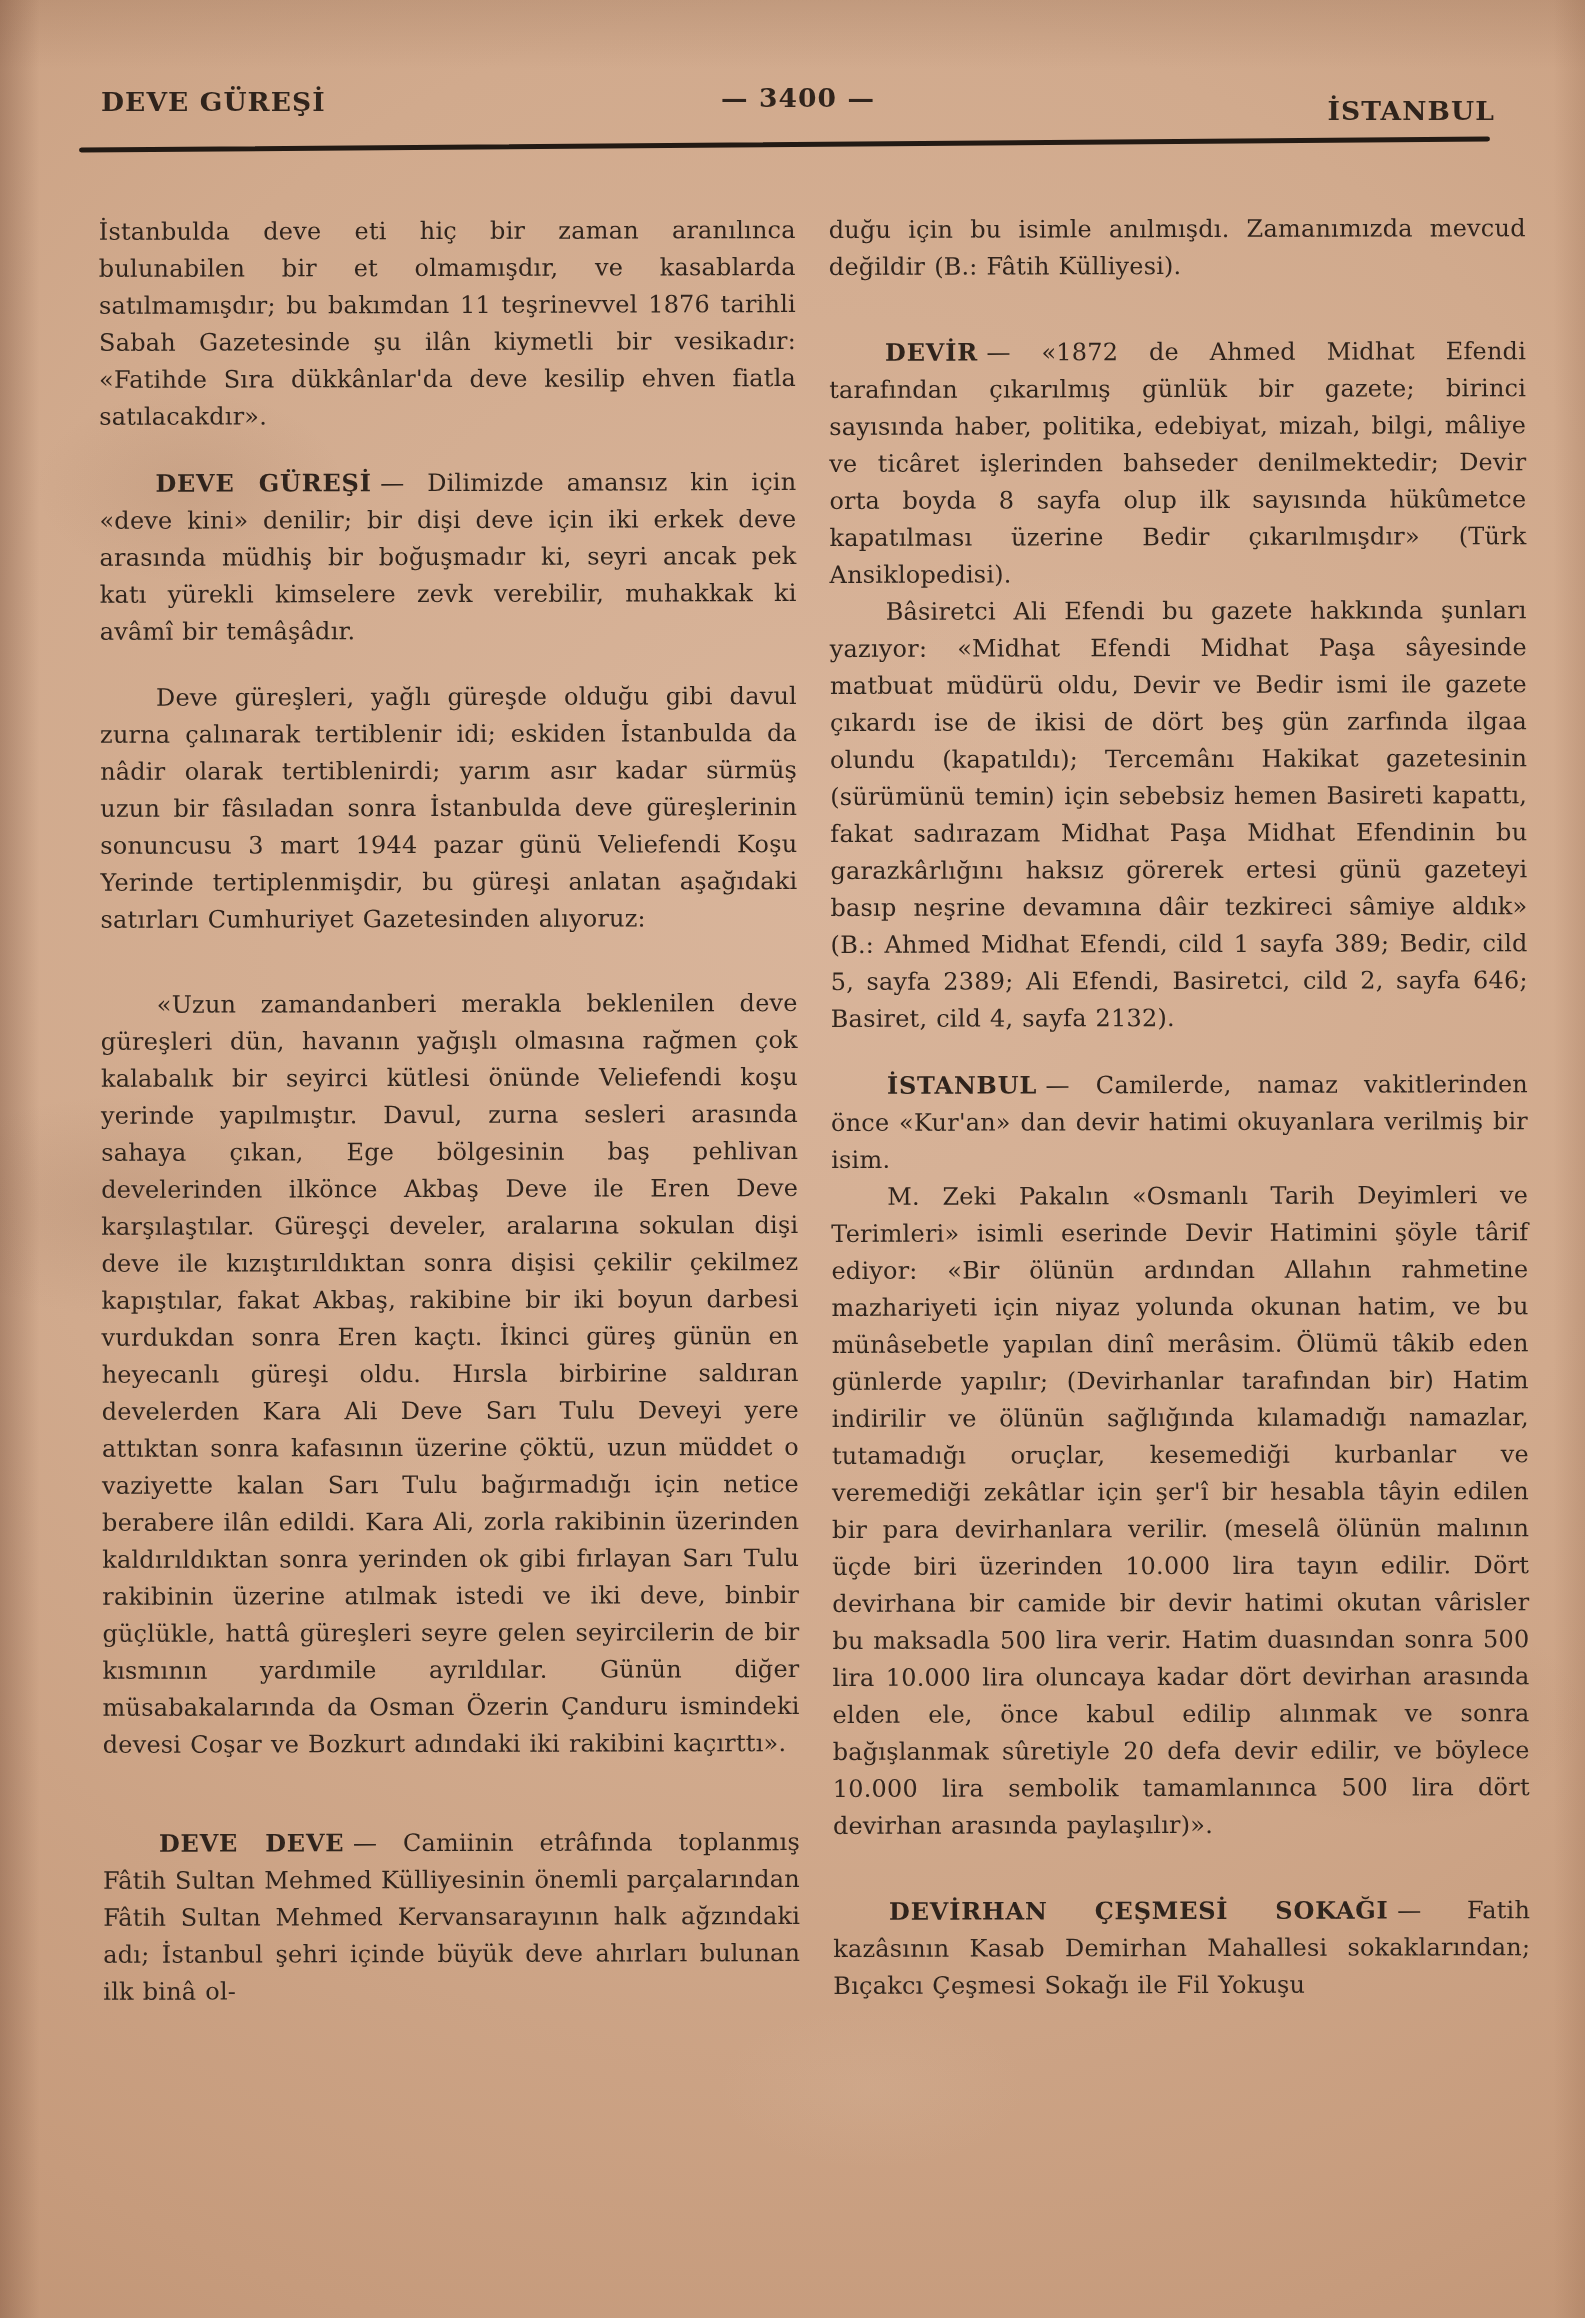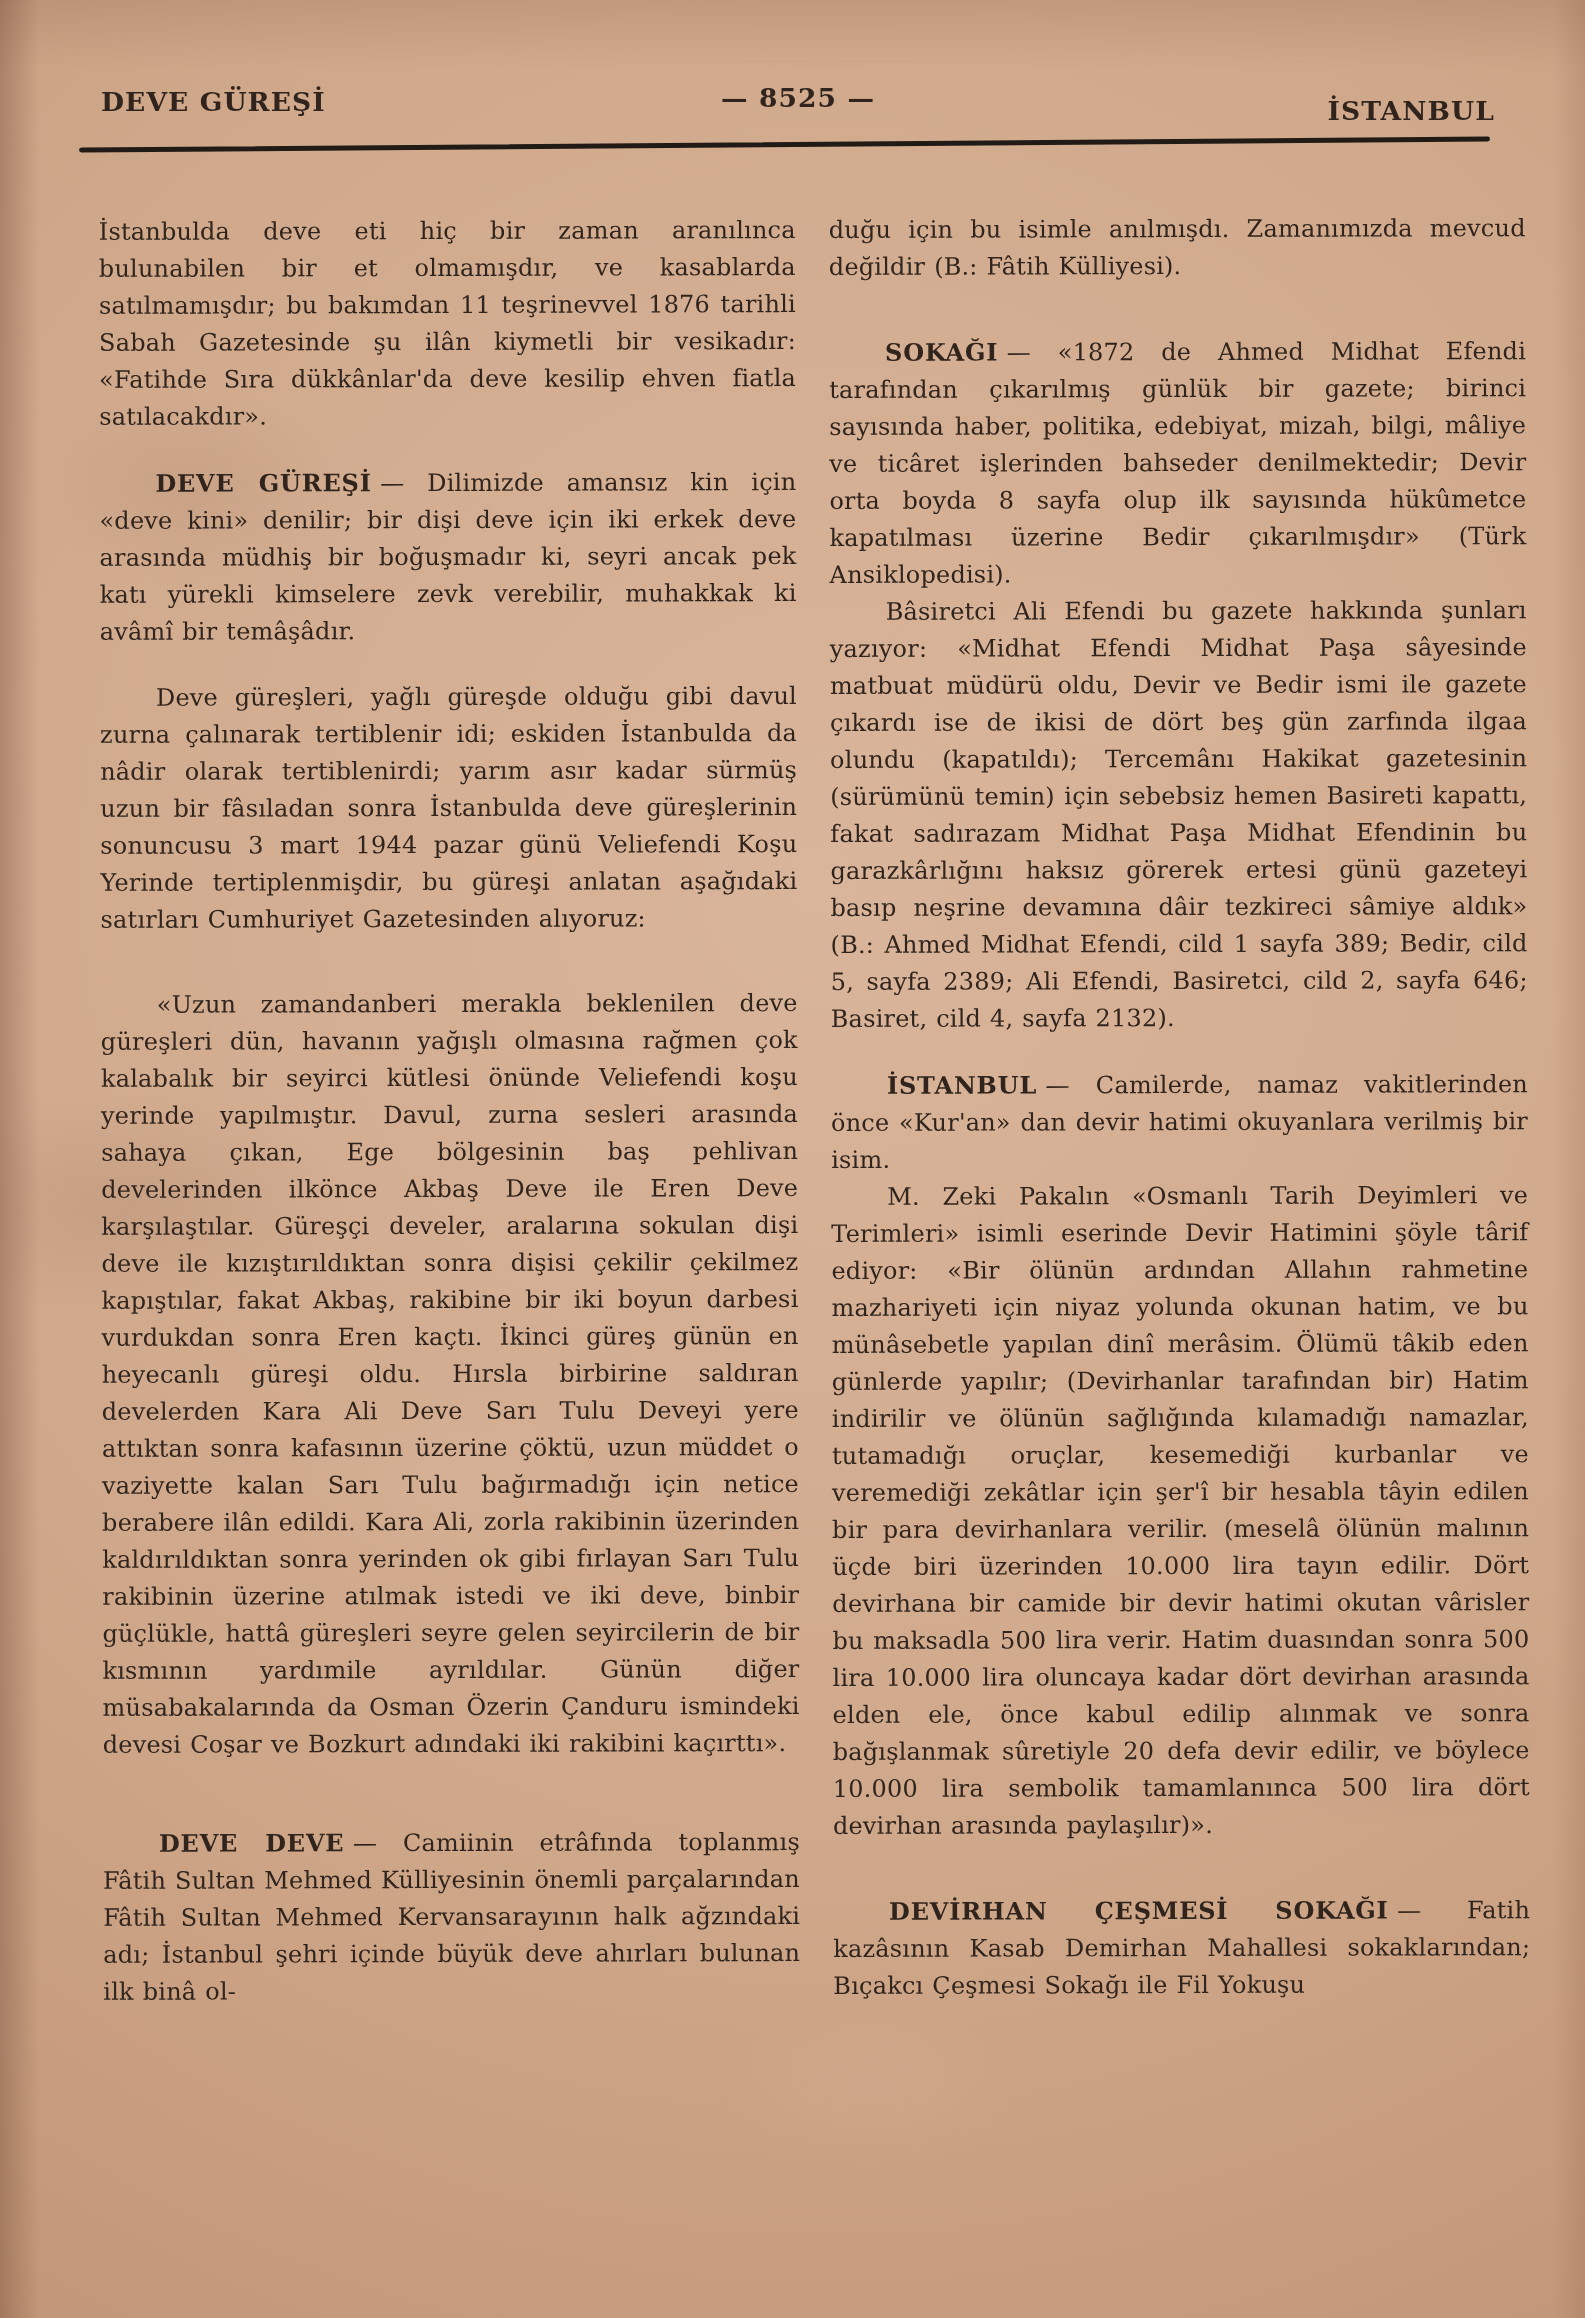--- a/index.html
+++ b/index.html
@@ -62,21 +62,21 @@
   p.gap-lg { margin-top: 61px; }
   .lead { font-weight: bold; margin-right: 8.5px; letter-spacing: 0.8px; }
 </style>
 </head>
 <body>
 
 <div class="texture"></div>
 
 <div class="running-head">
   <span class="hl">DEVE GÜREŞİ</span>
-  <span class="hc">— 8525 —</span>
+  <span class="hc">— 3400 —</span>
   <span class="hr">İSTANBUL</span>
 </div>
 
 <div class="head-rule"></div>
 
 <div class="columns">
   <div class="col">
     <p class="para">
       <span>İstanbulda deve eti hiç bir zaman aranılınca bulunabilen bir et olmamışdır, ve kasablarda satılmamışdır; bu bakımdan 11 teşrinevvel 1876 tarihli Sabah Gazetesinde şu ilân kiymetli bir vesikadır: «Fatihde Sıra dükkânlar'da deve kesilip ehven fiatla satılacakdır».</span>
     </p>
@@ -92,21 +92,21 @@
     <p class="para indent gap-lg">
       <strong class="lead">DEVE DEVE</strong><span>— Camiinin etrâfında toplanmış Fâtih Sultan Mehmed Külliyesinin önemli parçalarından Fâtih Sultan Mehmed Kervansarayının halk ağzındaki adı; İstanbul şehri içinde büyük deve ahırları bulunan ilk binâ ol-</span>
     </p>
   </div>
 
   <div class="col">
     <p class="para">
       <span>duğu için bu isimle anılmışdı. Zamanımızda mevcud değildir (B.: Fâtih Külliyesi).</span>
     </p>
     <p class="para indent gap-md">
-      <strong class="lead">SOKAĞI</strong><span>— «1872 de Ahmed Midhat Efendi tarafından çıkarılmış günlük bir gazete; birinci sayısında haber, politika, edebiyat, mizah, bilgi, mâliye ve ticâret işlerinden bahseder denilmektedir; Devir orta boyda 8 sayfa olup ilk sayısında hükûmetce kapatılması üzerine Bedir çıkarılmışdır» (Türk Ansiklopedisi).</span>
+      <strong class="lead">DEVİR</strong><span>— «1872 de Ahmed Midhat Efendi tarafından çıkarılmış günlük bir gazete; birinci sayısında haber, politika, edebiyat, mizah, bilgi, mâliye ve ticâret işlerinden bahseder denilmektedir; Devir orta boyda 8 sayfa olup ilk sayısında hükûmetce kapatılması üzerine Bedir çıkarılmışdır» (Türk Ansiklopedisi).</span>
     </p>
     <p class="para indent">
       <span>Bâsiretci Ali Efendi bu gazete hakkında şunları yazıyor: «Midhat Efendi Midhat Paşa sâyesinde matbuat müdürü oldu, Devir ve Bedir ismi ile gazete çıkardı ise de ikisi de dört beş gün zarfında ilgaa olundu (kapatıldı); Tercemânı Hakikat gazetesinin (sürümünü temin) için sebebsiz hemen Basireti kapattı, fakat sadırazam Midhat Paşa Midhat Efendinin bu garazkârlığını haksız görerek ertesi günü gazeteyi basıp neşrine devamına dâir tezkireci sâmiye aldık» (B.: Ahmed Midhat Efendi, cild 1 sayfa 389; Bedir, cild 5, sayfa 2389; Ali Efendi, Basiretci, cild 2, sayfa 646; Basiret, cild 4, sayfa 2132).</span>
     </p>
     <p class="para indent gap-sm">
       <strong class="lead">İSTANBUL</strong><span>— Camilerde, namaz vakitlerinden önce «Kur'an» dan devir hatimi okuyanlara verilmiş bir isim.</span>
     </p>
     <p class="para indent">
       <span>M. Zeki Pakalın «Osmanlı Tarih Deyimleri ve Terimleri» isimli eserinde Devir Hatimini şöyle târif ediyor: «Bir ölünün ardından Allahın rahmetine mazhariyeti için niyaz yolunda okunan hatim, ve bu münâsebetle yapılan dinî merâsim. Ölümü tâkib eden günlerde yapılır; (Devirhanlar tarafından bir) Hatim indirilir ve ölünün sağlığında kılamadığı namazlar, tutamadığı oruçlar, kesemediği kurbanlar ve veremediği zekâtlar için şer'î bir hesabla tâyin edilen bir para devirhanlara verilir. (meselâ ölünün malının üçde biri üzerinden 10.000 lira tayın edilir. Dört devirhana bir camide bir devir hatimi okutan vârisler bu maksadla 500 lira verir. Hatim duasından sonra 500 lira 10.000 lira oluncaya kadar dört devirhan arasında elden ele, önce kabul edilip alınmak ve sonra bağışlanmak sûretiyle 20 defa devir edilir, ve böylece 10.000 lira sembolik tamamlanınca 500 lira dört devirhan arasında paylaşılır)».</span>
     </p>

